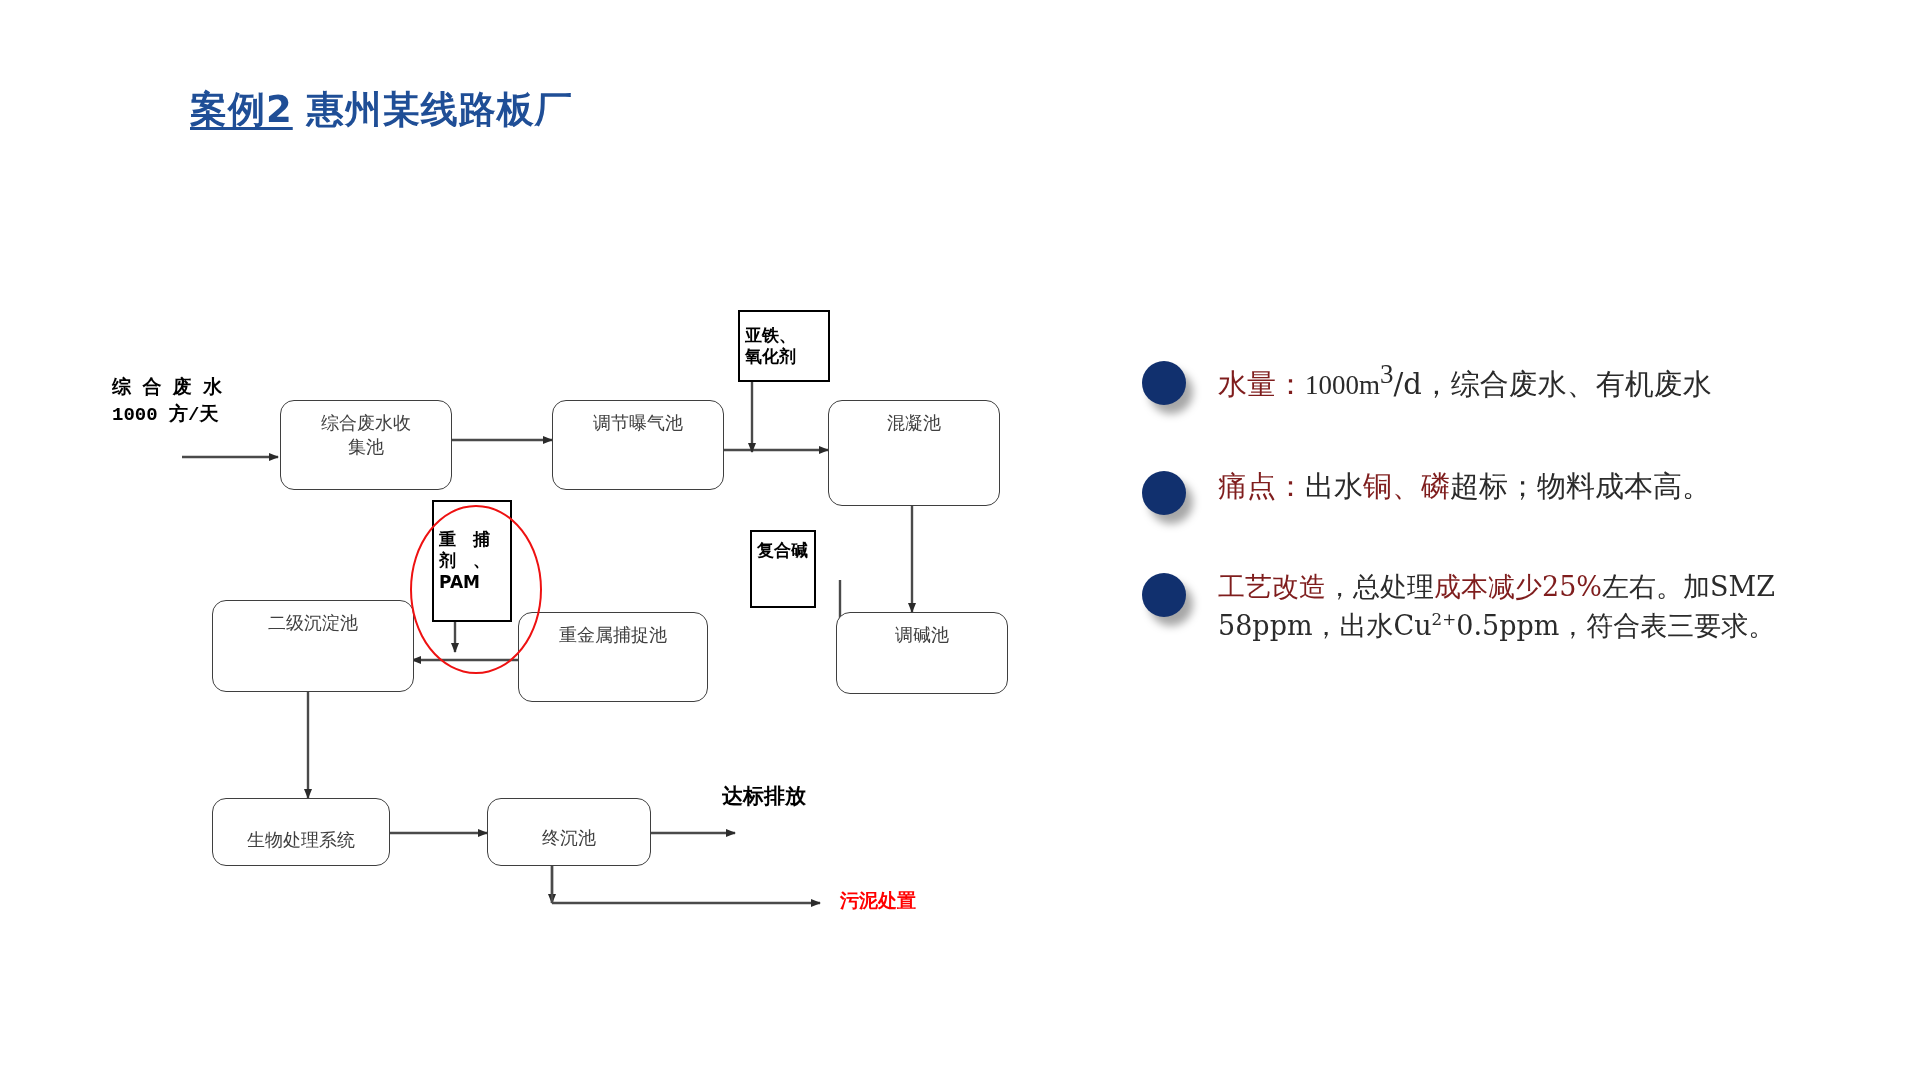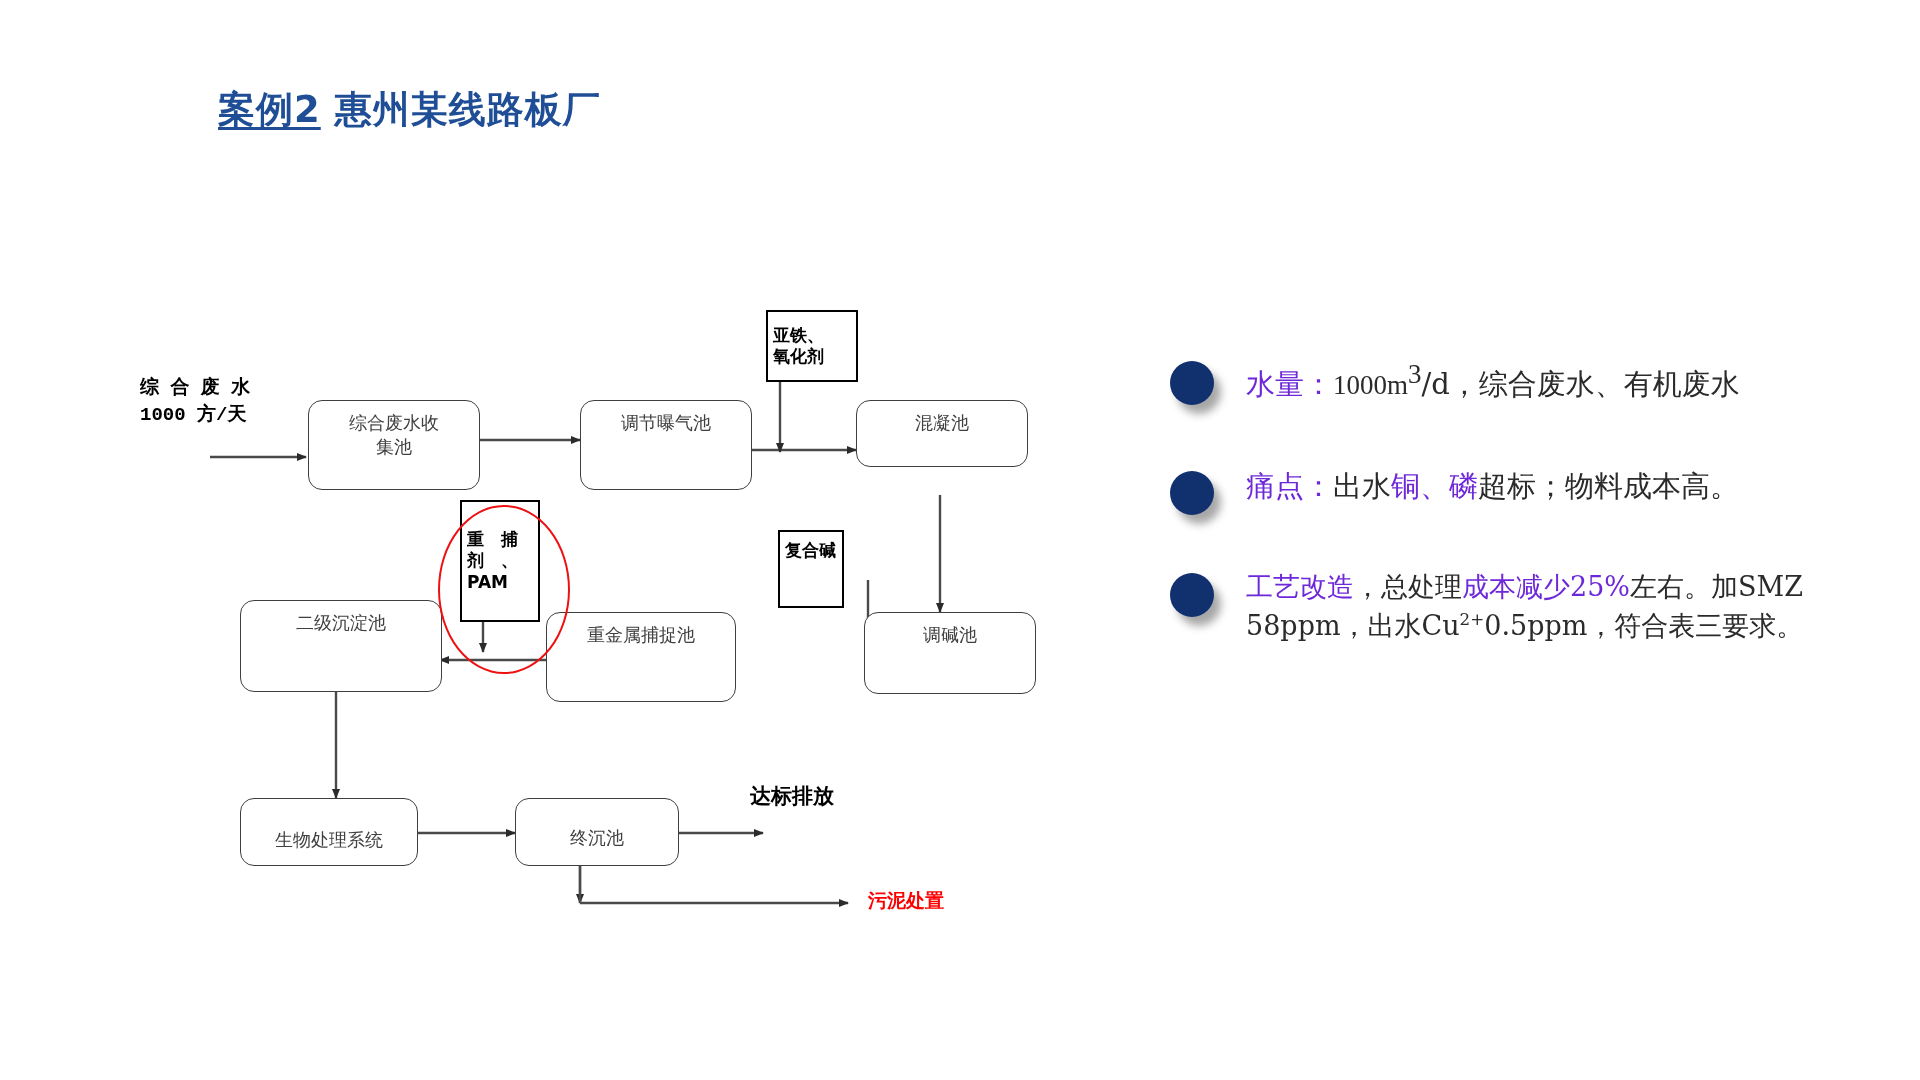--- a/index.html
+++ b/index.html
@@ -3,21 +3,21 @@
 <meta charset="utf-8">
 <style>
   html,body{margin:0;padding:0;}
   body{
     width:1920px;height:1080px;
     background:#ffffff;
     font-family:"Liberation Sans","DejaVu Sans",sans-serif;
     overflow:hidden;
     position:relative;
   }
-  .slide{position:absolute;inset:0;background:#fff;margin-left:28px;}
+  .slide{position:absolute;inset:0;background:#fff;}
 
   
   .title{
     position:absolute;left:190px;top:85px;
     font-size:37px;font-weight:bold;color:#1F4E96;
     letter-spacing:1px;white-space:nowrap;
     font-family:"DejaVu Sans",sans-serif;
   }
   .title .u{text-decoration:underline;text-underline-offset:5px;text-decoration-thickness:3px;}
 
@@ -87,21 +87,21 @@
     position:absolute;left:12px;top:6px;
     width:44px;height:44px;border-radius:50%;
     background:#11306E;
     box-shadow:7px 9px 9px rgba(0,0,0,0.35);
   }
   .btext{
     margin-left:88px;
     font-family:"DejaVu Serif","Liberation Serif",serif;
     font-size:29px;color:#2b2b2b;line-height:1.45;
   }
-  .btext .hl{color:#6d28d9;}
+  .btext .hl{color:#7f1d1d;}
   .b3 .btext{font-size:27px;}
   sup{font-size:.62em;vertical-align:super;}
   .mono{font-family:Liberation Serif, serif;font-size:.93em;}
 </style>
 </head>
 <body>
 
 <div class="slide">
 
   <div class="title">
@@ -153,21 +153,21 @@
     </svg>
 
     <div class="plainlabel" style="left:112px;top:375px;">综 合 废 水
 1000 方/天</div>
 
     <div class="node" style="left:280px;top:400px;width:172px;height:90px;white-space:pre-line;">综合废水收
 集池</div>
 
     <div class="node" style="left:552px;top:400px;width:172px;height:90px;">调节曝气池</div>
 
-    <div class="node" style="left:828px;top:400px;width:172px;height:67px;">混凝池</div>
+    <div class="node" style="left:828px;top:400px;width:172px;height:106px;">混凝池</div>
 
     <div class="node" style="left:836px;top:612px;width:172px;height:82px;">调碱池</div>
 
     <div class="node" style="left:518px;top:612px;width:190px;height:90px;">重金属捕捉池</div>
 
     <div class="node" style="left:212px;top:600px;width:202px;height:92px;">二级沉淀池</div>
 
     <div class="node" style="left:212px;top:798px;width:178px;height:68px;align-items:center;padding-top:17px;">生物处理系统</div>
 
     <div class="node" style="left:487px;top:798px;width:164px;height:68px;align-items:center;padding-top:12px;">终沉池</div>

